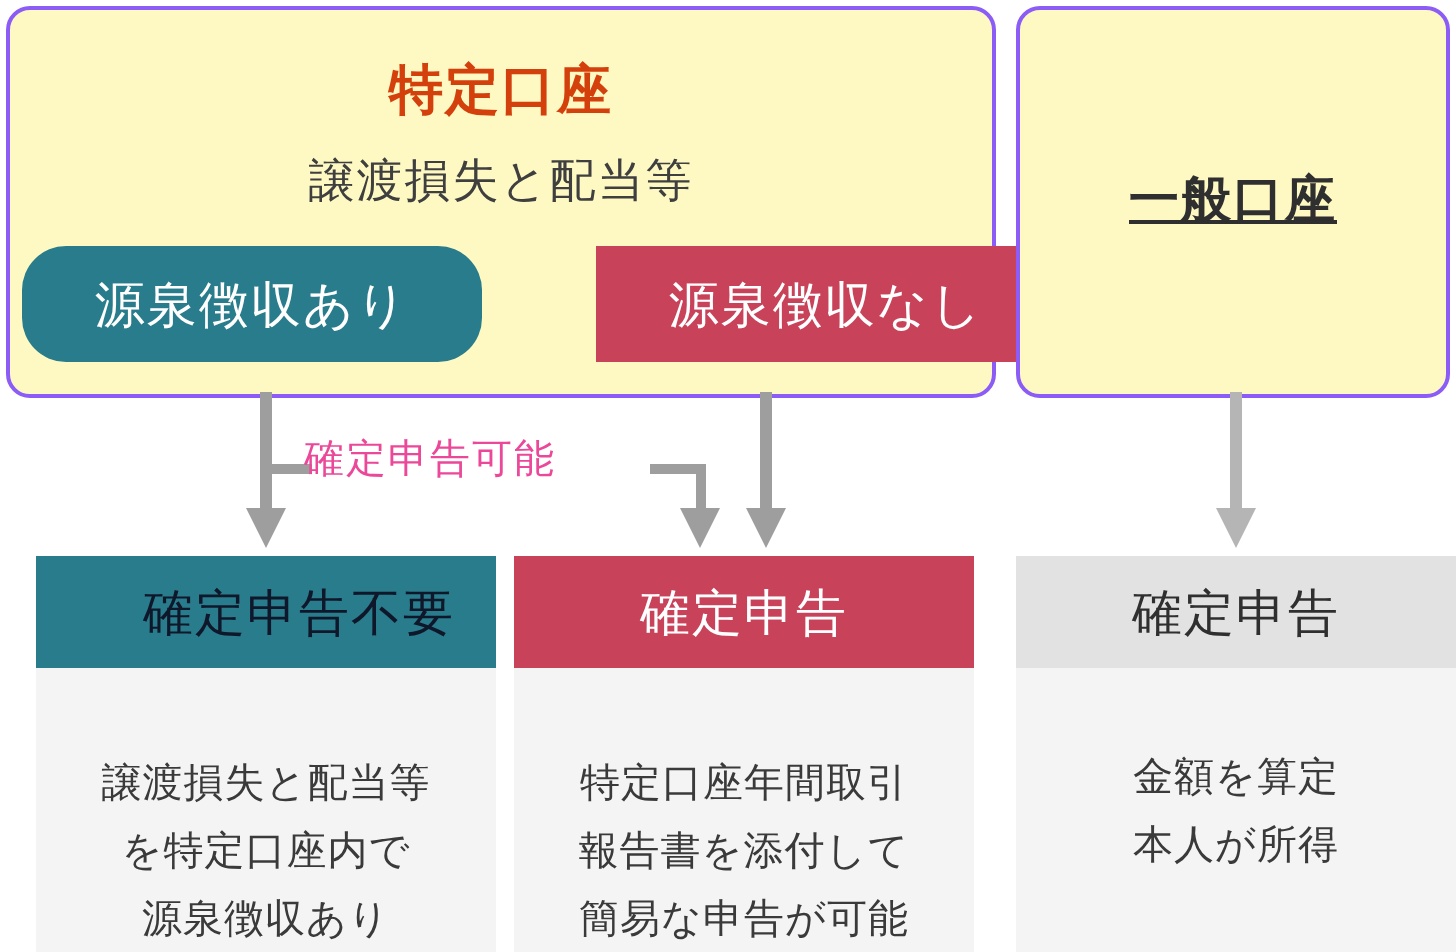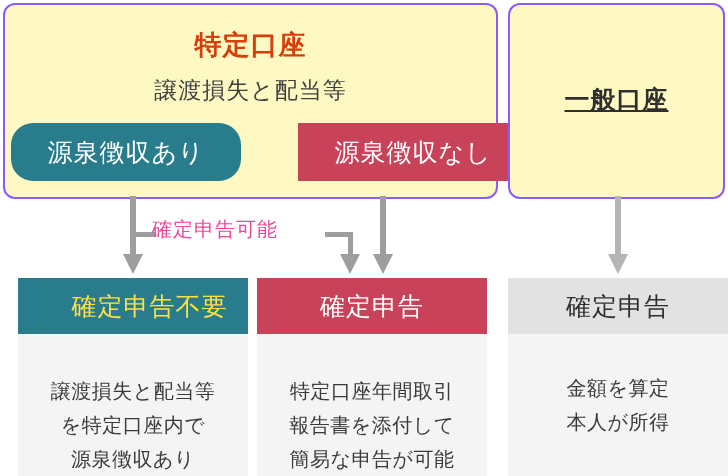--- a/index.html
+++ b/index.html
@@ -46,21 +46,21 @@
   
   .card{position:absolute;top:278px;height:198px;box-sizing:border-box;}
   #card-no-filing{left:18px;width:230px;}
   #card-simple-filing{left:257px;width:230px;}
   #card-self-filing{left:508px;width:220px;}
 
   .card-head{
     height:56px;display:flex;align-items:center;justify-content:center;
     font-size:25px;letter-spacing:1px;
   }
-  .head-teal{background:#297c8b;color:#fde047;padding-left:33px;}
+  .head-teal{background:#297c8b;color:#0f172a;padding-left:33px;}
   .head-red{background:#c8425a;color:#ffffff;}
   .head-gray{background:#e2e2e2;color:#2f2f2f;}
 
   .card-body{
     height:142px;background:#f4f4f4;
     display:flex;flex-direction:column;align-items:center;
     justify-content:flex-end;padding-top:18px;box-sizing:border-box;
   }
   .card-body.centered{justify-content:center;padding-top:0;}
   .card-body div{

